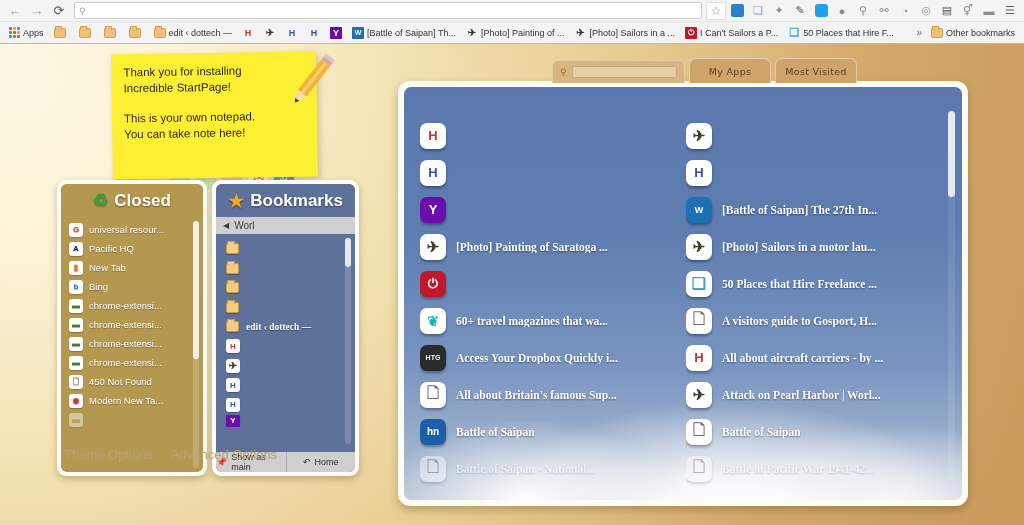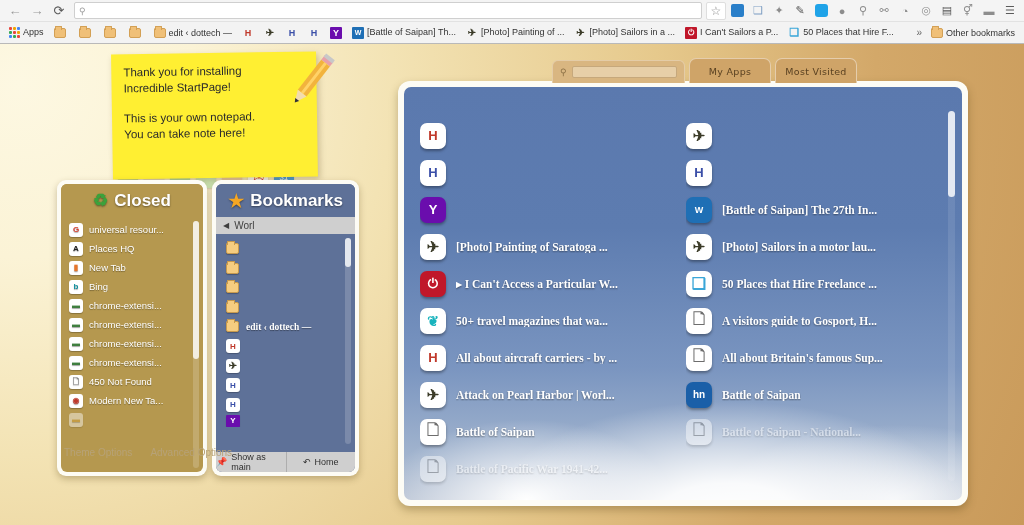--- a/index.html
+++ b/index.html
@@ -37,21 +37,21 @@
     font-size:11px; color:#8d8d8d;
   }
   .ext-ico.star{ color:#8d8d8d; font-size:12px; border:1px solid #dedede; border-radius:2px; background:#fff;}
   .ext-sq{ width:13px;height:13px;border-radius:2px;display:block; }
 
   .bm-row{
     height:21px; display:flex; align-items:center; padding:0 5px; gap:2px;
     background:#f3f3f3; white-space:nowrap; overflow:hidden;
   }
   .bm-item{
-    display:flex; align-items:flex-start; gap:3px; padding:2px 4px;
+    display:flex; align-items:center; gap:3px; padding:2px 4px;
     font-size:9px; color:#333; flex:0 0 auto; border-radius:2px;
   }
   .bm-item .lbl{ max-width:110px; overflow:hidden; text-overflow:ellipsis; white-space:nowrap;}
   .apps-grid{
     width:11px;height:11px;display:grid;grid-template-columns:repeat(3,1fr);
     grid-template-rows:repeat(3,1fr);gap:1px;
   }
   .apps-grid i{ display:block;border-radius:1px; }
   .fold{
     width:12px;height:10px;background:#f0c078;border:1px solid #d3a055;border-radius:1px 2px 2px 2px;
@@ -148,21 +148,21 @@
              text-shadow:0 1px 1px rgba(0,0,0,.4); white-space:nowrap;}
   .bfold{
     width:13px;height:11px;background:#f6cd80;border:1px solid #c79a4e;border-radius:1px 2px 2px 2px;flex:0 0 13px;
     position:relative; box-shadow:0 1px 1px rgba(0,0,0,.25);
   }
   .bfold:before{content:"";position:absolute;left:0;top:-3px;width:6px;height:3px;background:#f6cd80;border:1px solid #c79a4e;border-bottom:none;}
 
   .opt-links{
     position:absolute; left:64px; top:403px; display:flex; gap:18px; z-index:20;
   }
-  .opt-links span{ font-size:10px; color:#b7a277; }
+  .opt-links span{ font-size:13px; color:#b7a277; }
 
   
   #tabs-row{
     position:absolute; left:552px; top:13px; height:26px; display:flex; align-items:flex-end; z-index:21;
   }
   .searchbox{
     width:133px; height:23px; background:#d9b681; border-radius:6px 6px 0 0;
     border:1px solid rgba(255,255,255,.3); border-bottom:none;
     display:flex; align-items:center; padding:0 7px; gap:5px;
   }
@@ -375,21 +375,21 @@
         <span style="color:#3ba23b;font-size:17px;">♻</span>
         <span>Closed</span>
       </div>
       <div class="list">
         <div class="row">
             <span class="rico" style="color:#d8402f">G</span>
             <span class="t">universal resour...</span>
           </div>
         <div class="row">
             <span class="rico" style="color:#222">A</span>
-            <span class="t">Places HQ</span>
+            <span class="t">Pacific HQ</span>
           </div>
         <div class="row">
             <span class="rico" style="color:#e8762a">▮</span>
             <span class="t">New Tab</span>
           </div>
         <div class="row">
             <span class="rico" style="color:#0e8f9e">b</span>
             <span class="t">Bing</span>
           </div>
         <div class="row">
@@ -548,36 +548,39 @@
             <span class="gico" style="color:#3b3b28;font-size:15px;">✈</span>
             <span class="glbl">[Photo] Painting of Saratoga ...</span>
           </div>
         <div class="cell">
             <span class="gico" style="color:#3b3b28;font-size:15px;">✈</span>
             <span class="glbl">[Photo] Sailors in a motor lau...</span>
           </div>
 
         <div class="cell">
             <span class="gico" style="color:#fff;background:#c0172a;font-size:13px;">⏻</span>
-            <span class="glbl">▸ I Can't Access a Particular W...</span>
           </div>
         <div class="cell">
             <span class="gico" style="color:#3aa6d8;font-size:16px;">❑</span>
             <span class="glbl">50 Places that Hire Freelance ...</span>
           </div>
 
         <div class="cell">
             <span class="gico" style="color:#17b3bd;font-size:14px;">❦</span>
-            <span class="glbl">50+ travel magazines that wa...</span>
+            <span class="glbl">60+ travel magazines that wa...</span>
           </div>
         <div class="cell">
             <span class="gico" style="color:#6d6d6d;font-size:15px;">🗋</span>
             <span class="glbl">A visitors guide to Gosport, H...</span>
           </div>
 
+        <div class="cell">
+            <span class="gico" style="color:#fff;background:#2b2b2b;font-size:7px;">HTG</span>
+            <span class="glbl">Access Your Dropbox Quickly i...</span>
+          </div>
         <div class="cell">
             <span class="gico" style="color:#c0392b;">H</span>
             <span class="glbl">All about aircraft carriers - by ...</span>
           </div>
 
         <div class="cell">
             <span class="gico" style="color:#6d6d6d;font-size:15px;">🗋</span>
             <span class="glbl">All about Britain's famous Sup...</span>
           </div>
         <div class="cell">

